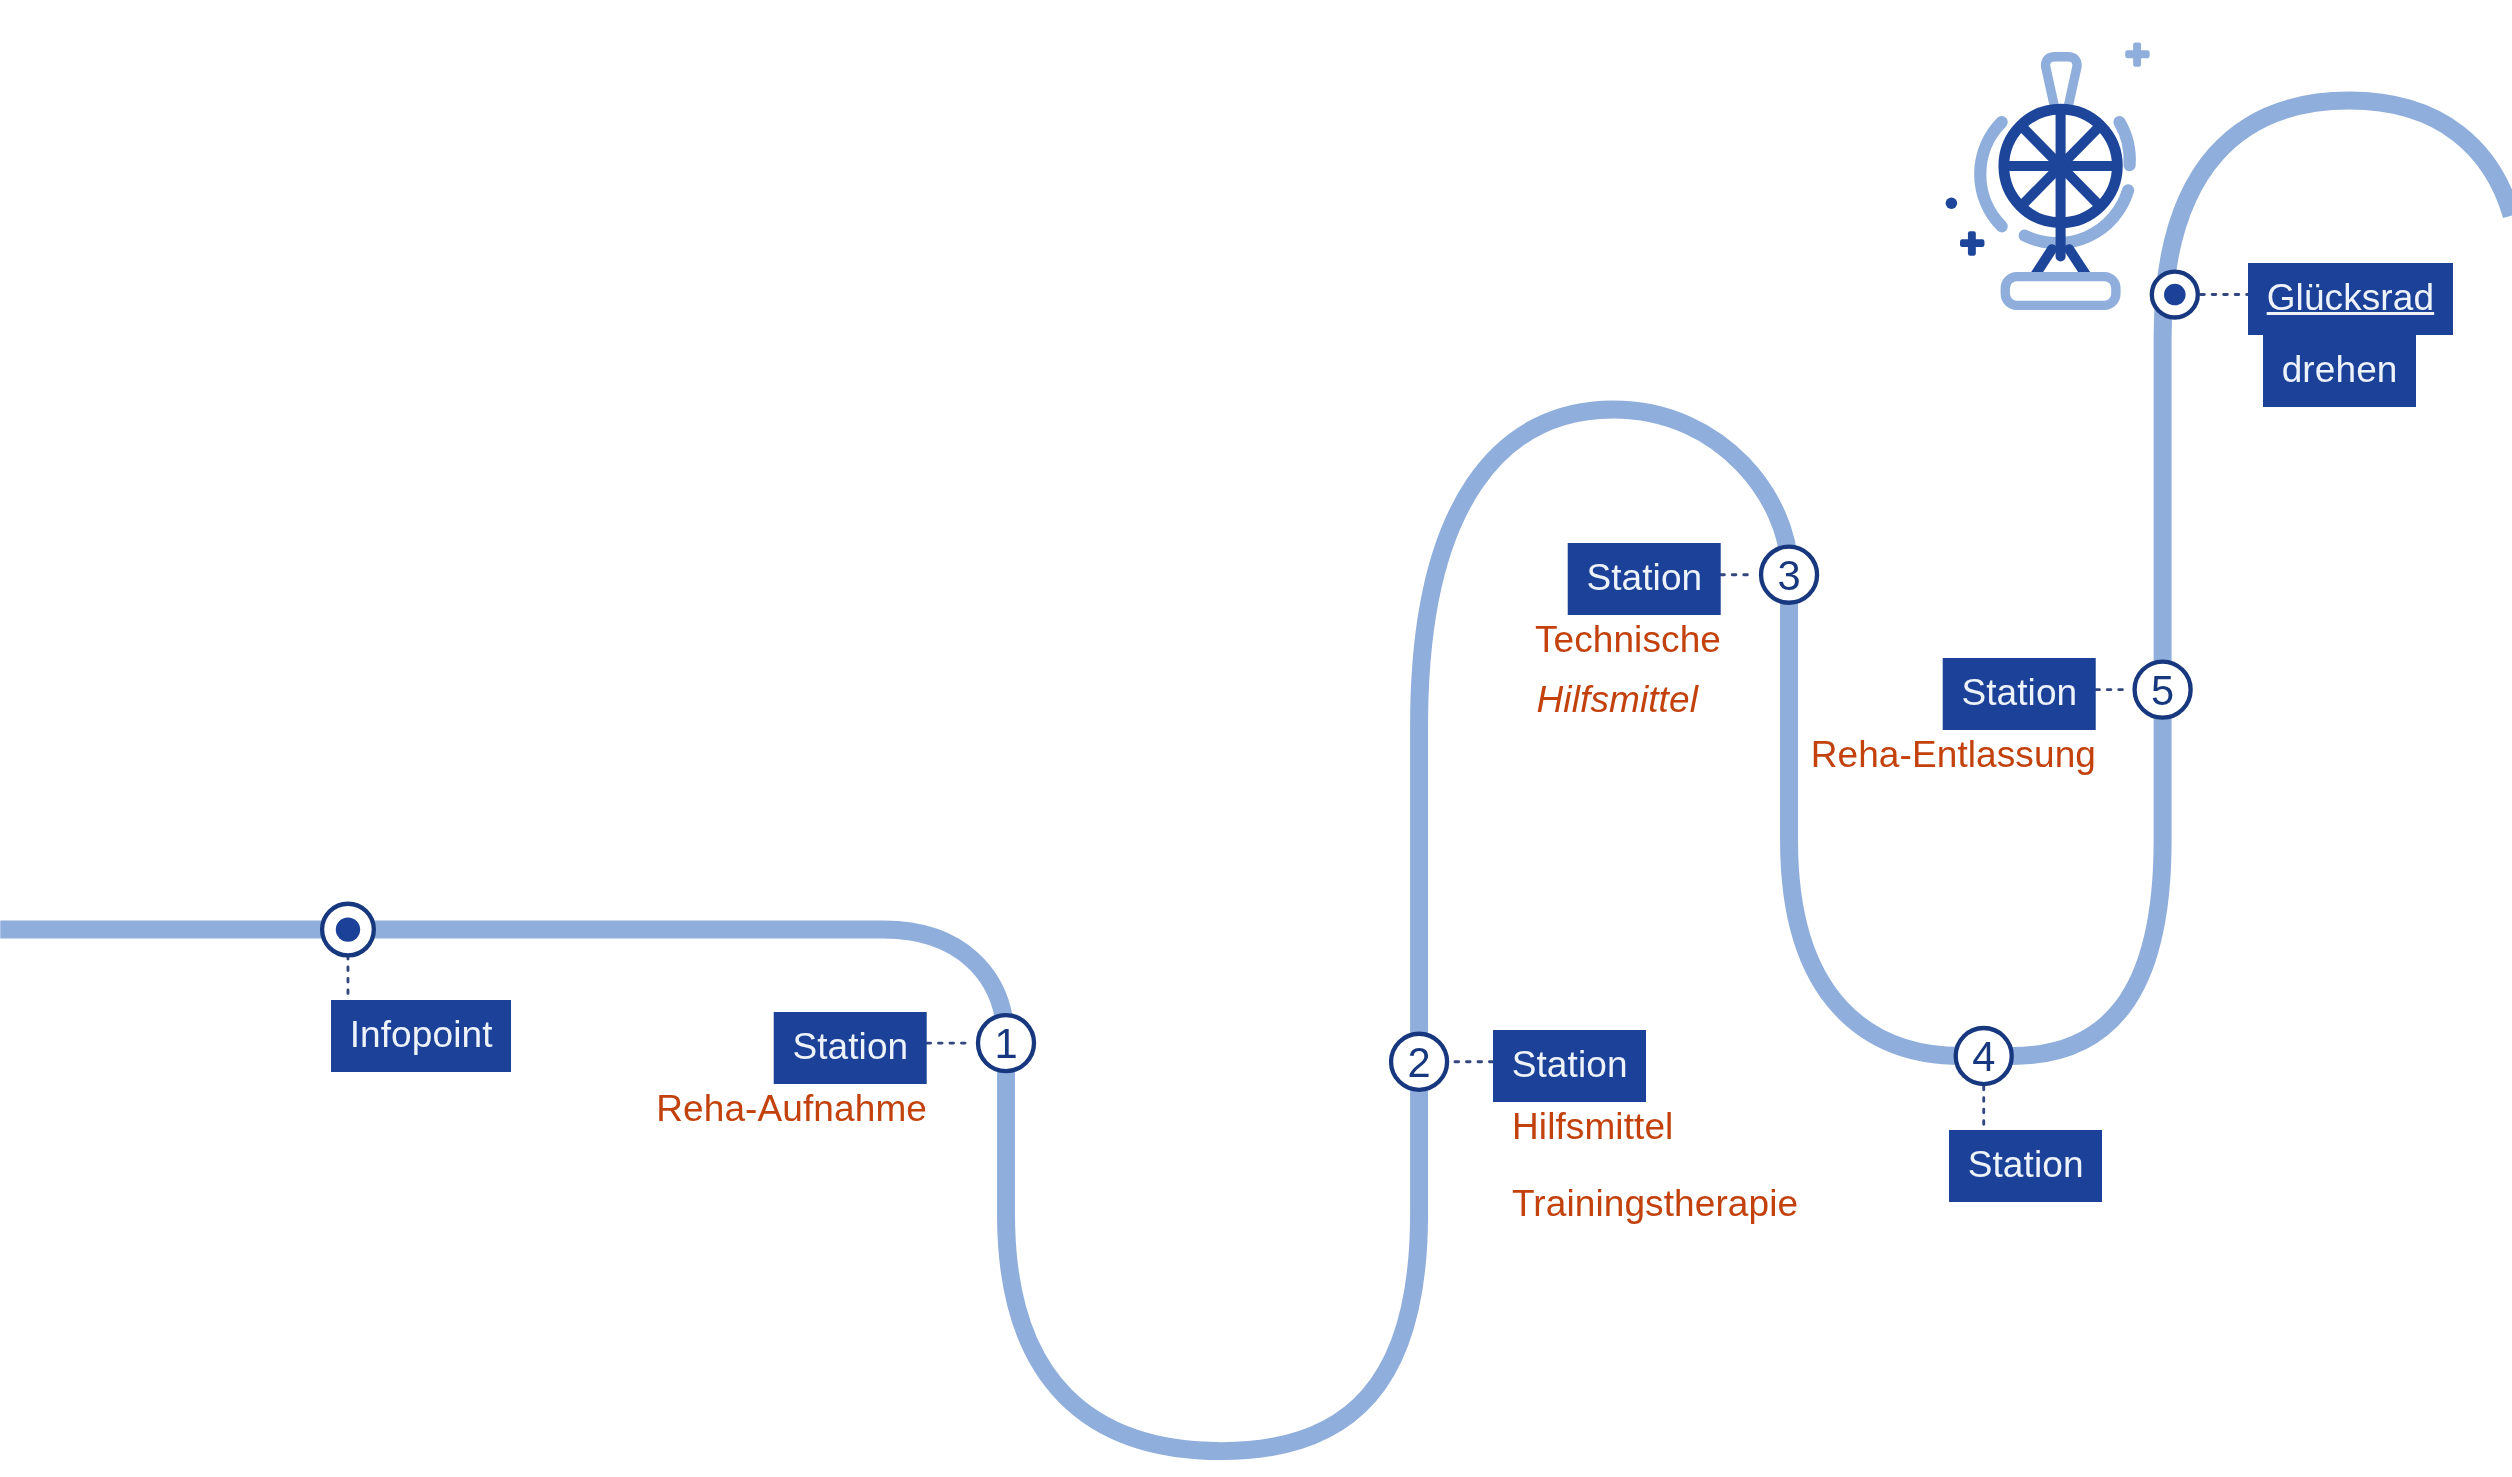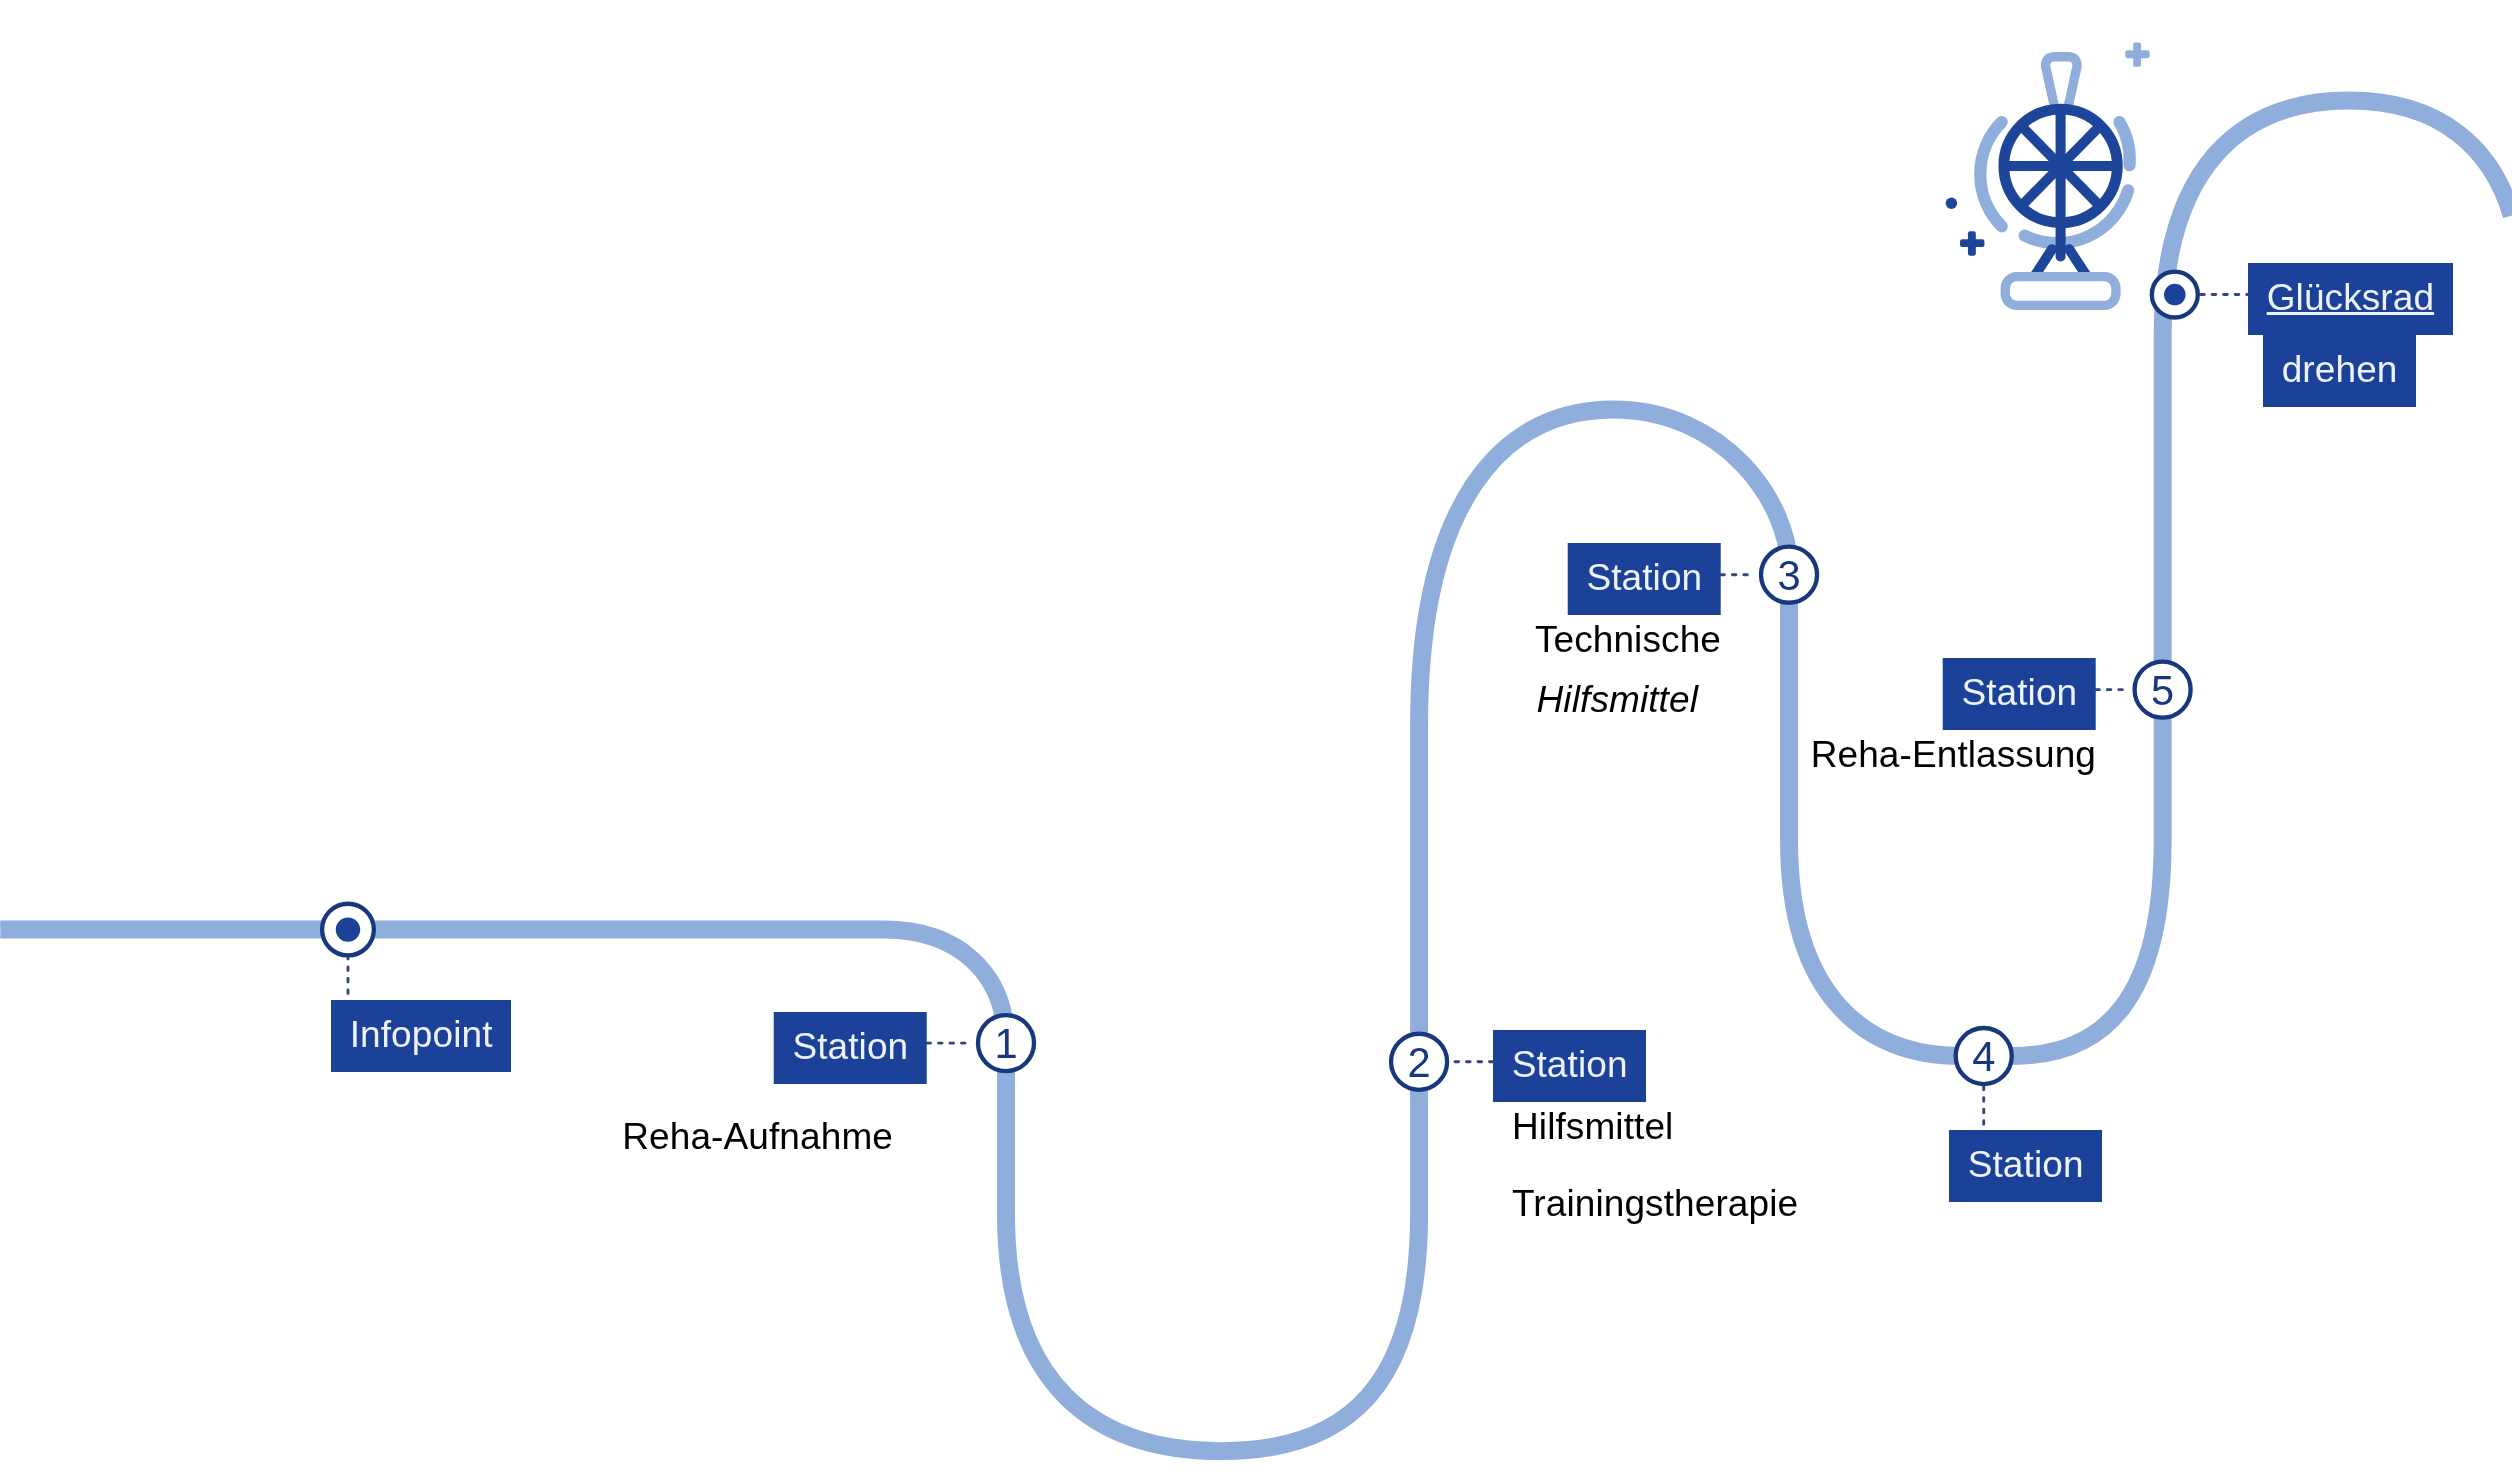--- a/index.html
+++ b/index.html
@@ -21,21 +21,21 @@
     line-height:1;
     padding:16px 18.7px 18.7px 18.7px;
     white-space:nowrap;
     letter-spacing:0.1px;
     box-sizing:border-box;
   }
   .chip.r{transform:translateX(-100%);}
 
   .caption{
     position:absolute;
-    color:#000000;
+    color:#c2410c;
     font-size:37px;
     line-height:1.18;
     white-space:nowrap;
     letter-spacing:0.1px;
   }
   .caption.r{transform:translateX(-100%);text-align:right;}
 </style>
 </head>
 <body>
 
@@ -139,21 +139,21 @@
         <rect x="-140" y="108" width="34" height="11" rx="3"></rect>
         <rect x="-129" y="97" width="11" height="34" rx="3"></rect>
       </g>
       <circle cx="-152" cy="58" r="8" fill="#1D4599"></circle>
     </g>
   </svg>
 
   <div class="chip" style="left:331px;top:1000px;">Infopoint</div>
 
   <div class="chip r" style="left:927px;top:1012px;">Station</div>
-  <div class="caption r" style="left:893px;top:1087px;margin-top:28px;">Reha-Aufnahme</div>
+  <div class="caption r" style="left:927px;top:1087px;">Reha-Aufnahme</div>
 
   <div class="chip" style="left:1493px;top:1030px;">Station</div>
   <div class="caption" style="left:1512px;top:1105px;">Hilfsmittel</div>
   <div class="caption" style="left:1512px;top:1182px;">Trainingstherapie</div>
 
   <div class="chip r" style="left:1721px;top:543px;">Station</div>
   <div class="caption r" style="left:1721px;top:618px;">Technische</div>
   <div class="caption r" style="left:1698px;top:678px;font-style:italic;">Hilfsmittel</div>
 
   <div class="chip" style="left:1949px;top:1130px;">Station</div>

